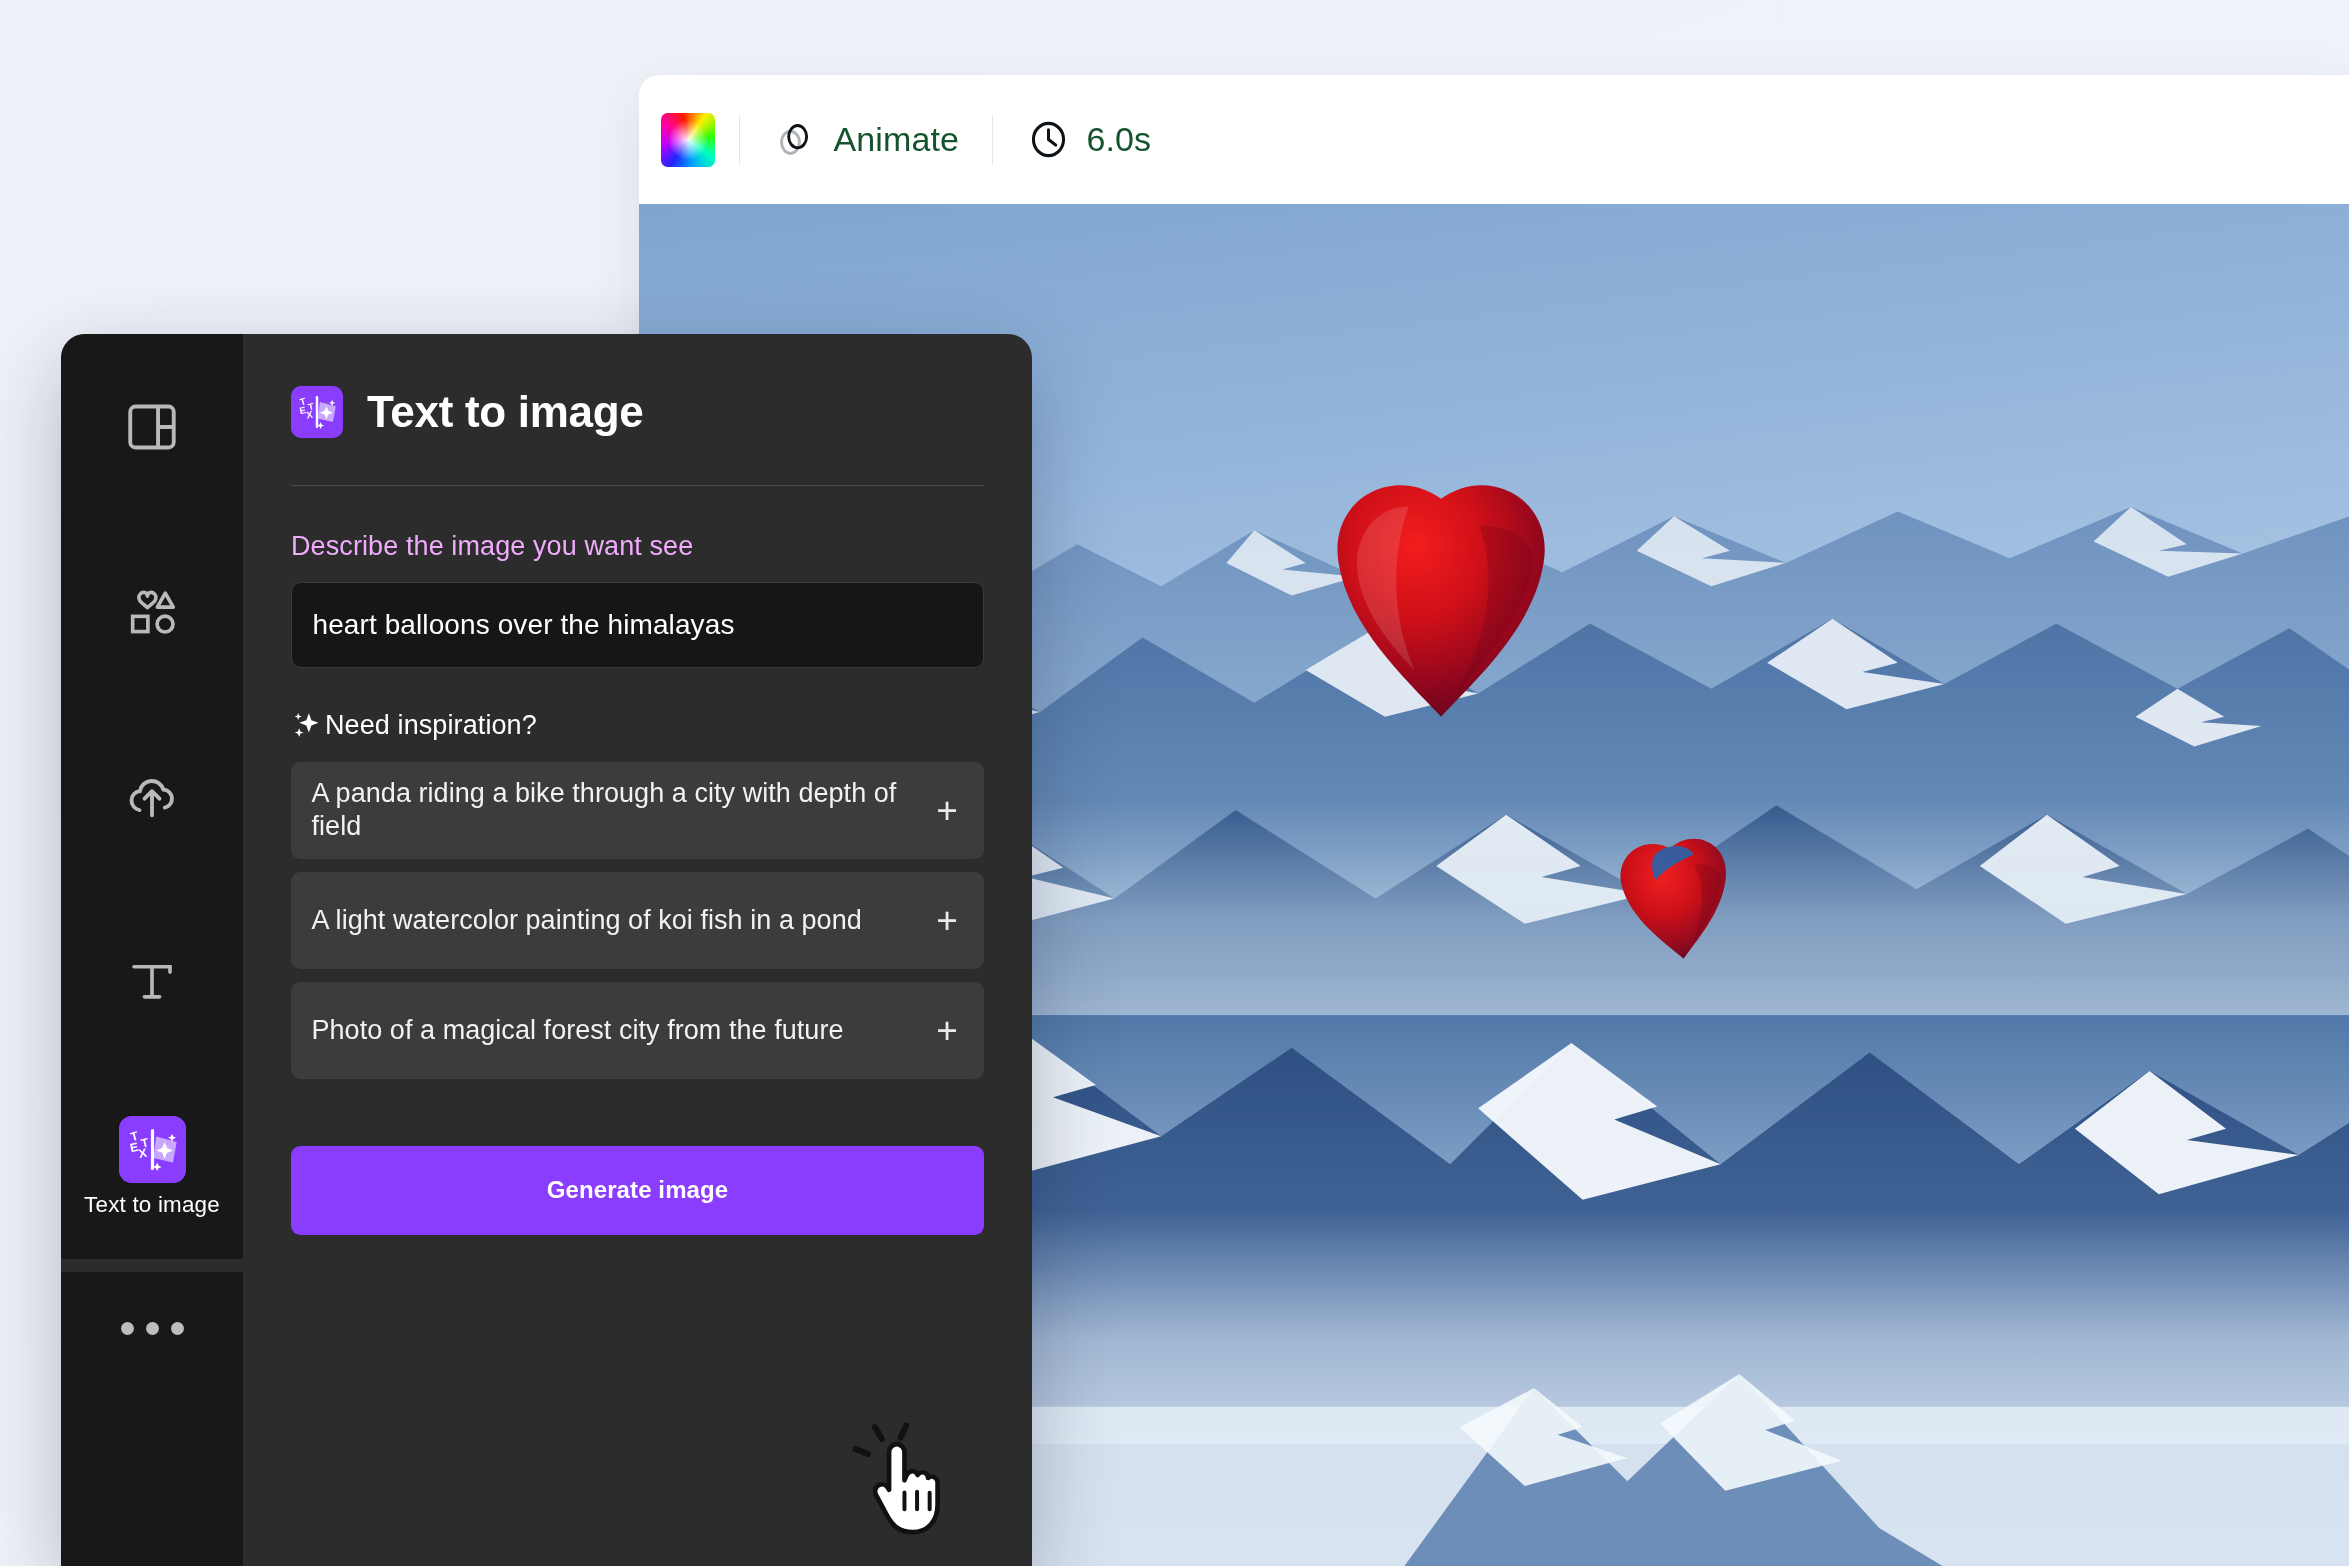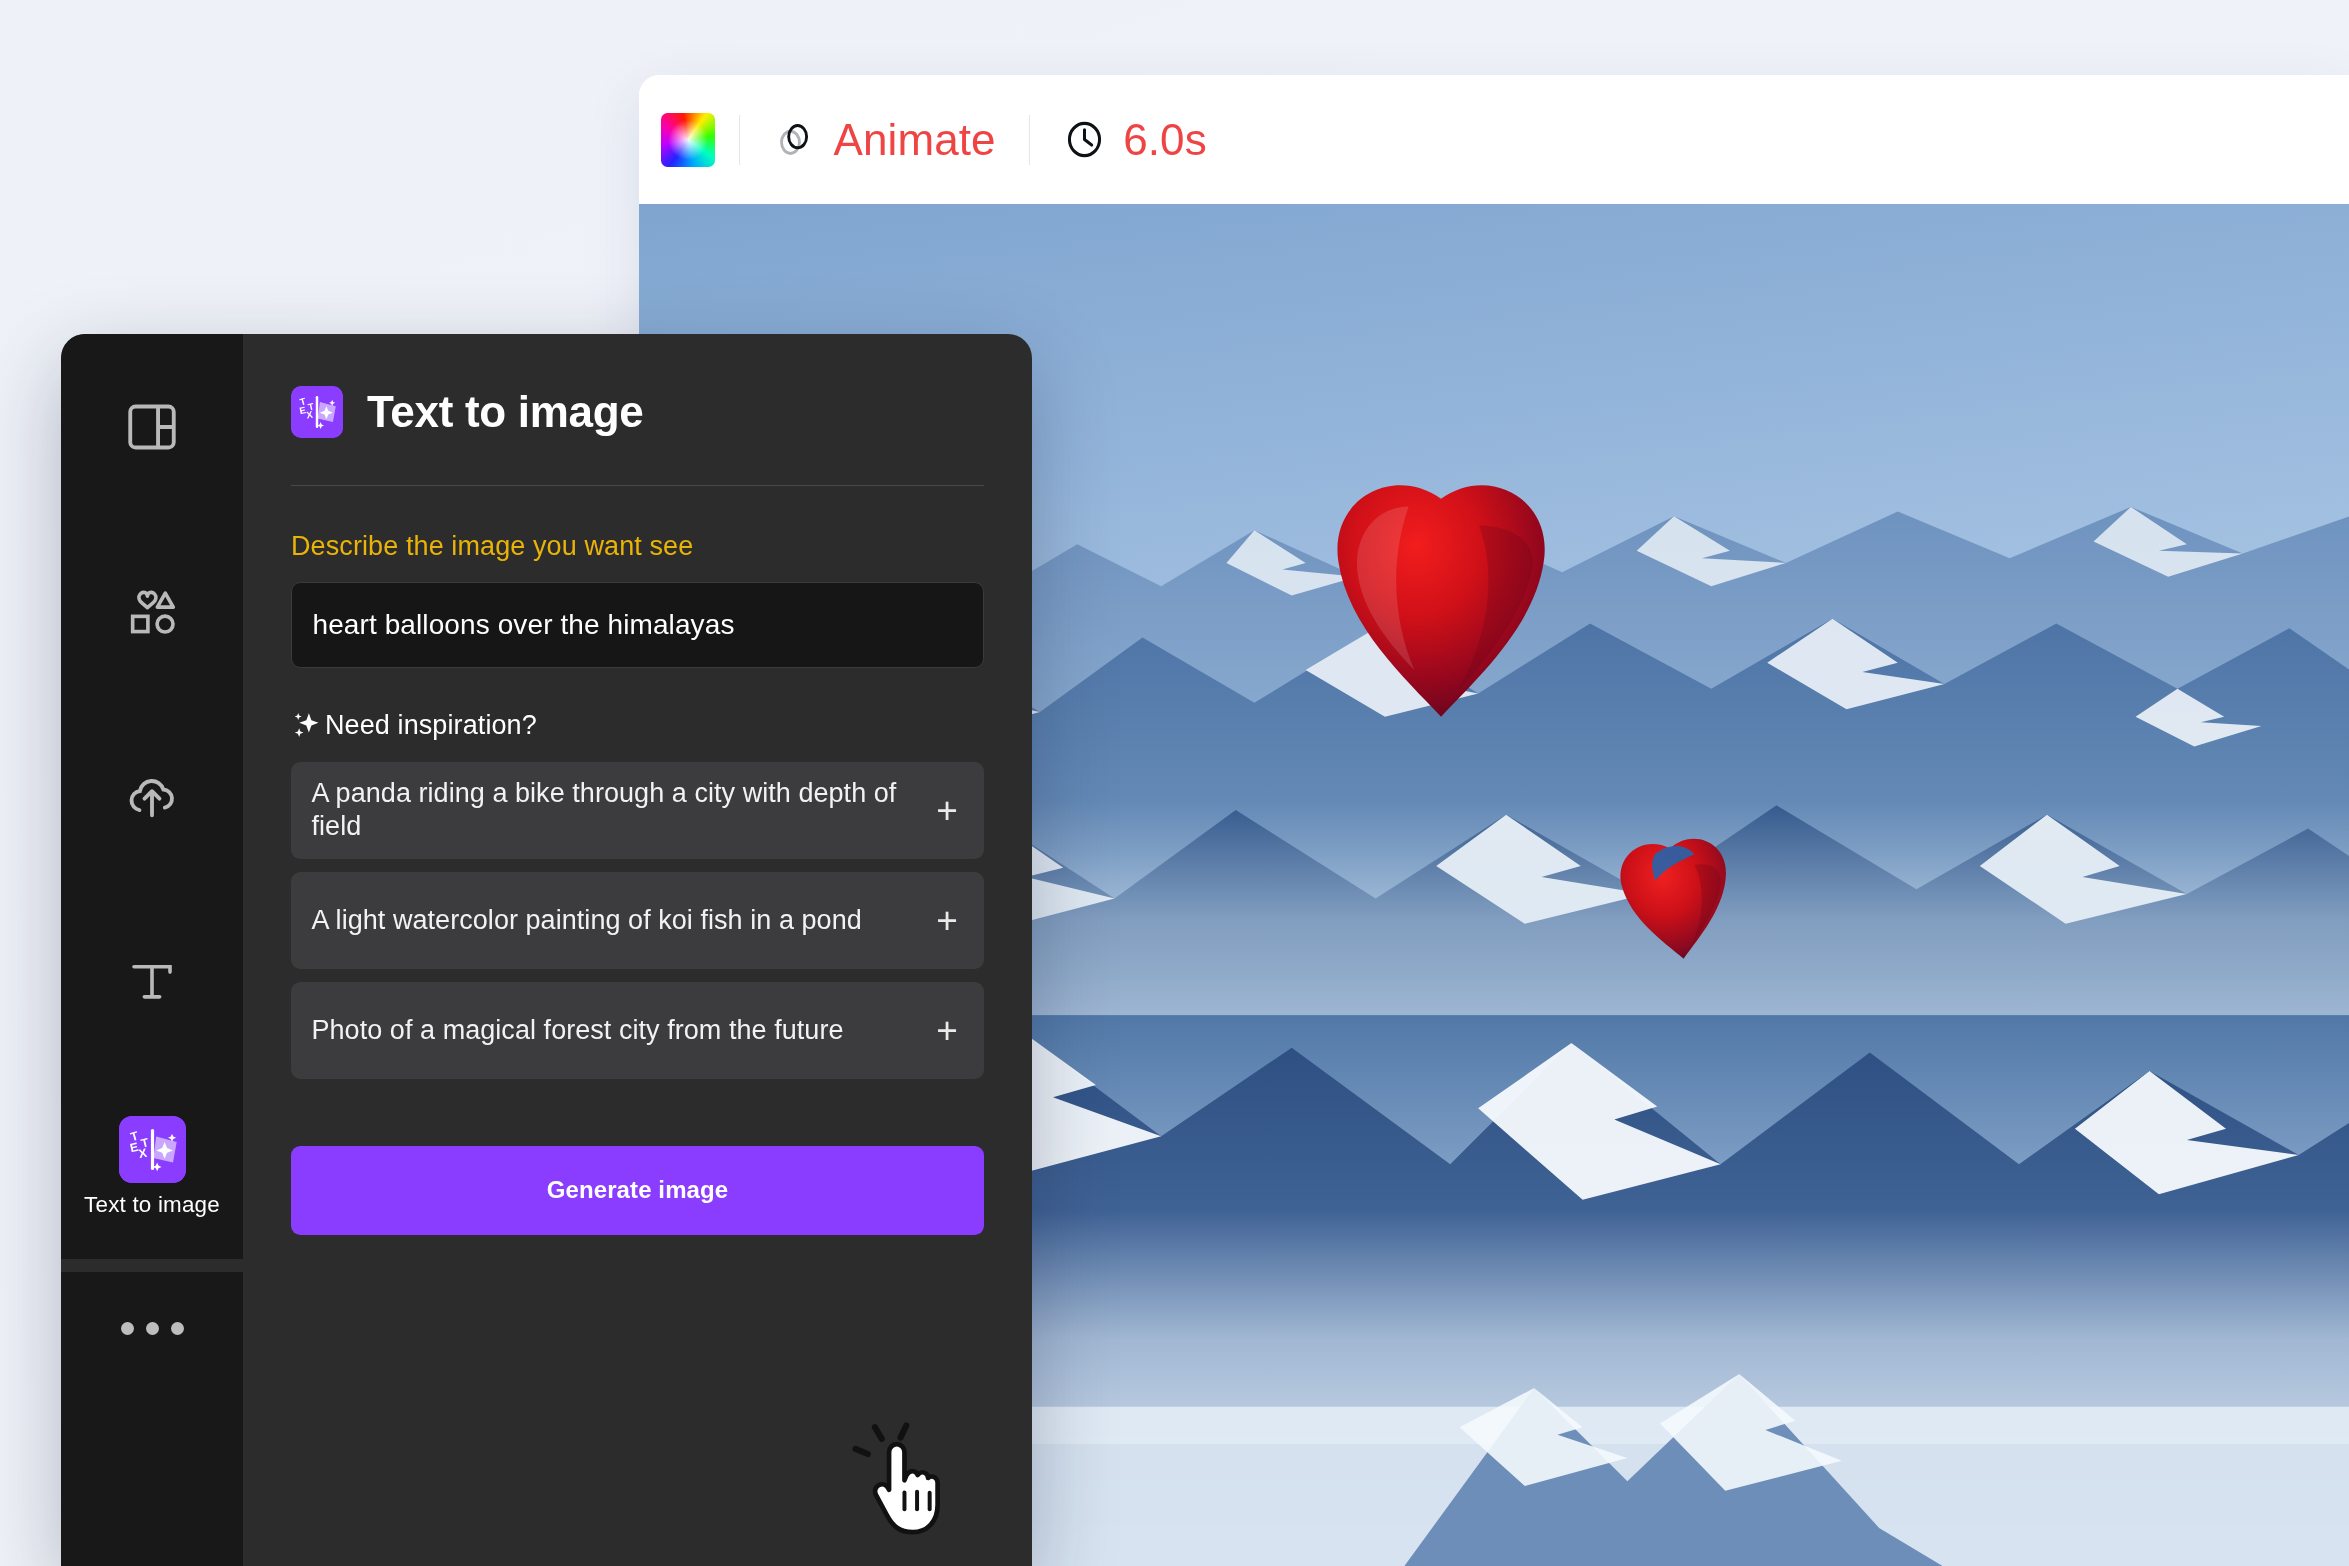--- a/index.html
+++ b/index.html
@@ -50,23 +50,23 @@
   }
   .tb-item {
     display: flex; align-items: center;
     gap: 17px;
     padding: 5.6px 9.3px;
     border-radius: 7.5px;
     cursor: pointer;
     color: #0d1216;
   }
   .tb-item .tb-label {
-    font-size: 44px;
+    font-size: 34px;
     letter-spacing: 0.1px;
-    color: #ef4444;
+    color: #14532d;
     white-space: nowrap;
   }
   .tb-ico { flex: none; display: block; }
 
   #canvas-image {
     position: absolute;
     left: 0; top: 129px;
     right: 0; bottom: 0;
     overflow: hidden;
     background: #4d6f9c;
@@ -166,21 +166,21 @@
     color: #fff;
     line-height: 1;
   }
   .panel-rule {
     height: 0.9px;
     background: #4a4a4a;
     margin-bottom: 45px;
   }
   .field-label {
     font-size: 27px;
-    color: #eab308;
+    color: #f0abfc;
     margin-bottom: 20.5px;
     letter-spacing: 0.1px;
   }
   .prompt-box {
     background: #161616;
     border: 0.9px solid #3b3b3b;
     border-radius: 9.3px;
     height: 86px;
     display: flex;
     align-items: center;

